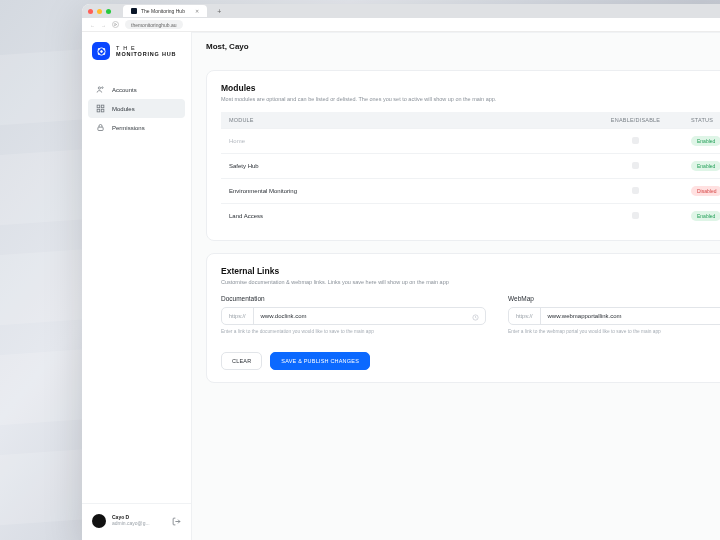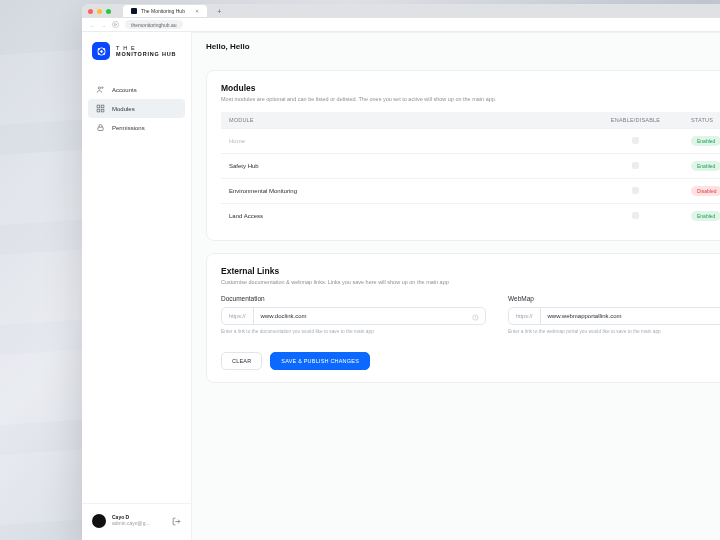--- a/index.html
+++ b/index.html
@@ -157,21 +157,21 @@
               <path d="M9 21H5a2 2 0 0 1-2-2V5a2 2 0 0 1 2-2h4"></path>
               <polyline points="16 17 21 12 16 7"></polyline>
               <line x1="21" y1="12" x2="9" y2="12"></line>
             </svg>
         </span>
       </div>
     </aside>
 
     <main class="main">
       <div class="topbar">
-        <div class="greeting">Hello, Hello</div>
+        <div class="greeting">Most, Cayo</div>
 
       </div>
       <div class="content">
         <section class="panel">
           <div class="h1">Modules</div>
           <div class="sub">Most modules are optional and can be listed or delisted. The ones you set to active will show up on the main app.</div>
           <table>
             <thead>
                 <tr>
               <th>MODULE</th>

